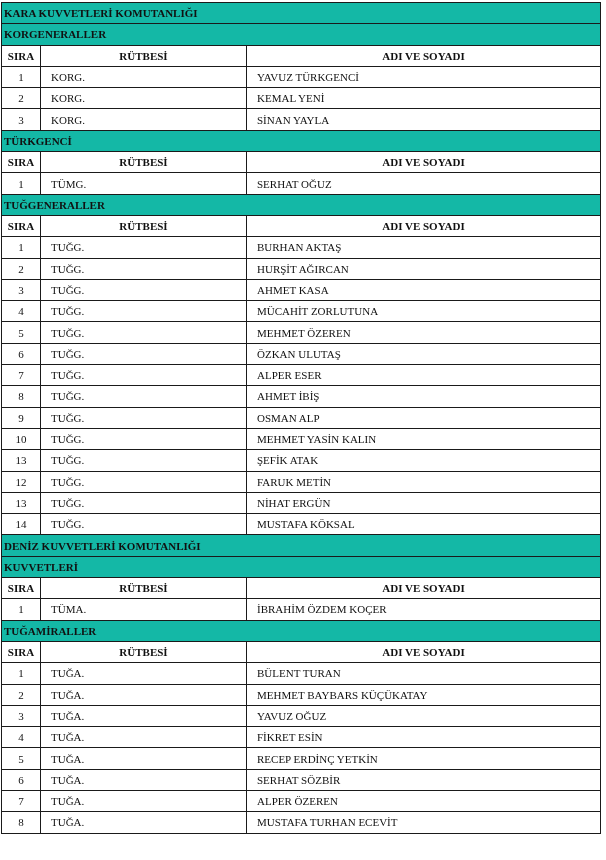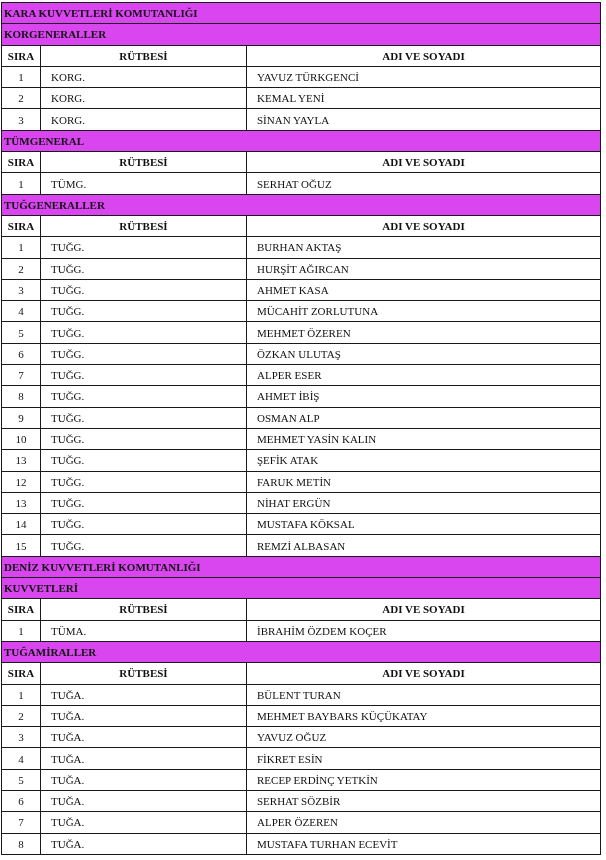--- a/index.html
+++ b/index.html
@@ -1,21 +1,21 @@
 <!DOCTYPE html>
 <html><head>
 <meta charset="utf-8">
 <style>
   html, body { margin:0; padding:0; background:#ffffff; }
   body { width:606px; height:860px; overflow:hidden; }
   .doc { position:absolute; left:1px; top:2px; width:599px; }
   table { border-collapse:collapse; width:599px; table-layout:fixed;
     font-family:"Liberation Serif", "DejaVu Serif", serif; font-size:11px; color:#111; }
   td { border:1px solid #1a1a1a; height:20.3px; padding:0 2px; white-space:nowrap; overflow:hidden; }
-  tr.section td { background:#d946ef; font-weight:bold; padding-left:2px; }
+  tr.section td { background:#14b8a6; font-weight:bold; padding-left:2px; }
   tr.head td { font-weight:bold; text-align:center;margin-left:44px; }
   td.sira { text-align:center; }
   td.rank, td.name { text-align:left; padding-left:10px; }
 </style>
 </head>
 <body>
 
 <div class="doc">
   <table>
     <colgroup>
@@ -44,21 +44,21 @@
           <td class="sira">2</td>
           <td class="rank">KORG.</td>
           <td class="name">KEMAL YENİ</td>
         </tr>
         <tr>
           <td class="sira">3</td>
           <td class="rank">KORG.</td>
           <td class="name">SİNAN YAYLA</td>
         </tr>
         <tr class="section">
-          <td colspan="3">TÜMGENERAL</td>
+          <td colspan="3">TÜRKGENCİ</td>
         </tr>
         <tr class="head">
           <td>SIRA</td>
           <td>RÜTBESİ</td>
           <td>ADI VE SOYADI</td>
         </tr>
         <tr>
           <td class="sira">1</td>
           <td class="rank">TÜMG.</td>
           <td class="name">SERHAT OĞUZ</td>
@@ -133,25 +133,20 @@
         </tr>
         <tr>
           <td class="sira">13</td>
           <td class="rank">TUĞG.</td>
           <td class="name">NİHAT ERGÜN</td>
         </tr>
         <tr>
           <td class="sira">14</td>
           <td class="rank">TUĞG.</td>
           <td class="name">MUSTAFA KÖKSAL</td>
-        </tr>
-        <tr>
-          <td class="sira">15</td>
-          <td class="rank">TUĞG.</td>
-          <td class="name">REMZİ ALBASAN</td>
         </tr>
         <tr class="section">
           <td colspan="3">DENİZ KUVVETLERİ KOMUTANLIĞI</td>
         </tr>
         <tr class="section">
           <td colspan="3">KUVVETLERİ</td>
         </tr>
         <tr class="head">
           <td>SIRA</td>
           <td>RÜTBESİ</td>

